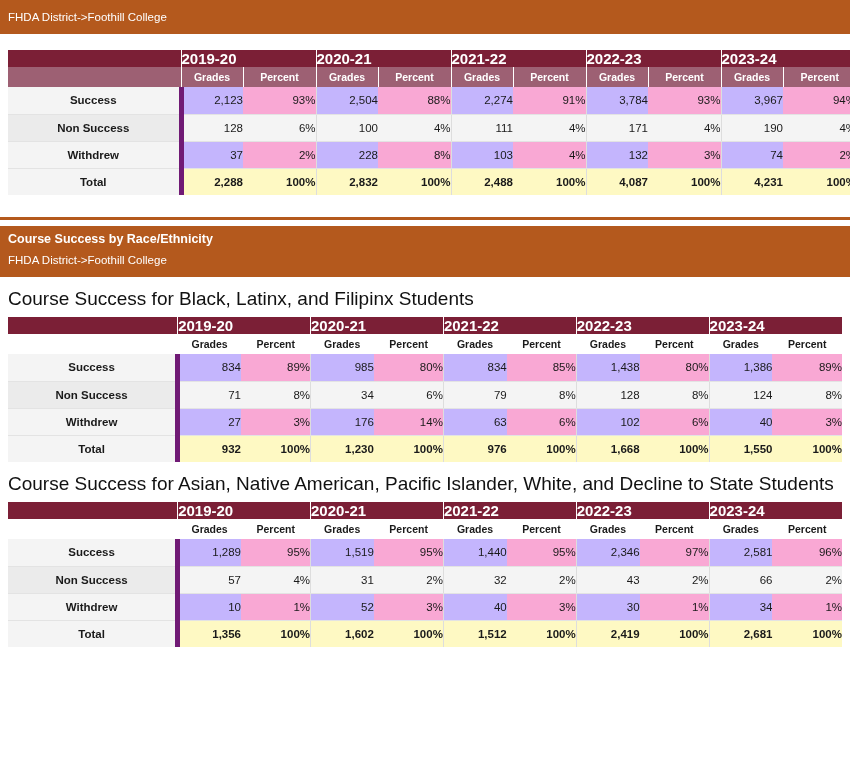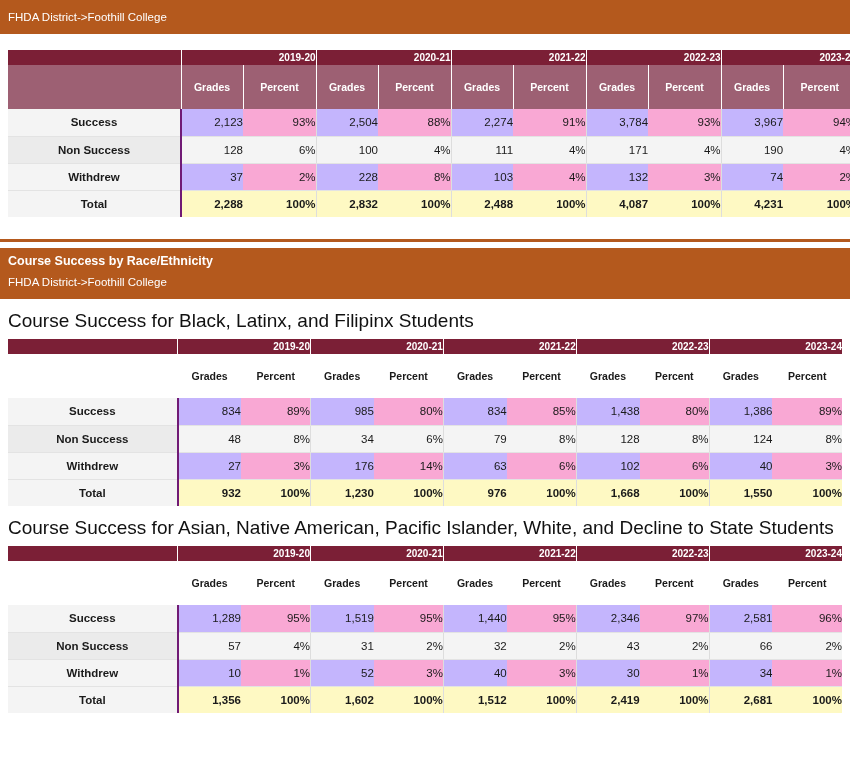--- a/index.html
+++ b/index.html
@@ -53,60 +53,60 @@
     table-layout: fixed;
   }
   table.data th, table.data td {
     padding: 0;
     margin: 0;
   }
   
   tr.yearrow th {
     background: #7b1f36;
     color: #ffffff;
-    font-size: 10px;
+    font-size: 15px;
     font-weight: bold;
-    text-align: right;
+    text-align: left;
     height: 15px;
     vertical-align: middle;
     border-right: 1px solid #ffffff;
   }
   tr.yearrow th.corner {
     background: #7b1f36;
     border-right: 1px solid #ffffff;
   }
   tr.yearrow th:last-child { border-right: none; }
 
   
   tr.subrow th {
     background: #9d6073;
     color: #ffffff;
     font-size: 10.5px;
     font-weight: bold;
-    height: 44px;
+    height: 20px;
     vertical-align: middle;
     text-align: center;
     border-right: 1px solid #ffffff;
   }
   tr.subrow th.corner { background: #9d6073; }
   tr.subrow th:last-child { border-right: none; }
 
   
   table.data tbody td {
     height: 27px;
     vertical-align: middle;
     font-size: 11.5px;
     border-bottom: 1px solid #e3e3e3;
   }
   table.data tbody tr:last-child td { border-bottom: none; }
   td.rowlabel {
     text-align: center;
     font-weight: bold;
     background: #f4f4f4;
-    border-right: 2px solid #701a75;
+    border-right: 5px solid #701a75;
   }
   td.num {
     text-align: right;
     padding-right: 9px;
     background: #c4b5fd;
   }
   td.pct {
     text-align: right;
     padding-right: 9px;
     background: #f9a8d4;
@@ -285,21 +285,21 @@
           <td class="pct">80%</td>
           <td class="num">834</td>
           <td class="pct">85%</td>
           <td class="num">1,438</td>
           <td class="pct">80%</td>
           <td class="num">1,386</td>
           <td class="pct last">89%</td>
         </tr>
         <tr class="alt">
           <td class="rowlabel">Non Success</td>
-          <td class="num">48</td>
+          <td class="num">71</td>
           <td class="pct">8%</td>
           <td class="num">34</td>
           <td class="pct">6%</td>
           <td class="num">79</td>
           <td class="pct">8%</td>
           <td class="num">128</td>
           <td class="pct">8%</td>
           <td class="num">124</td>
           <td class="pct last">8%</td>
         </tr>

